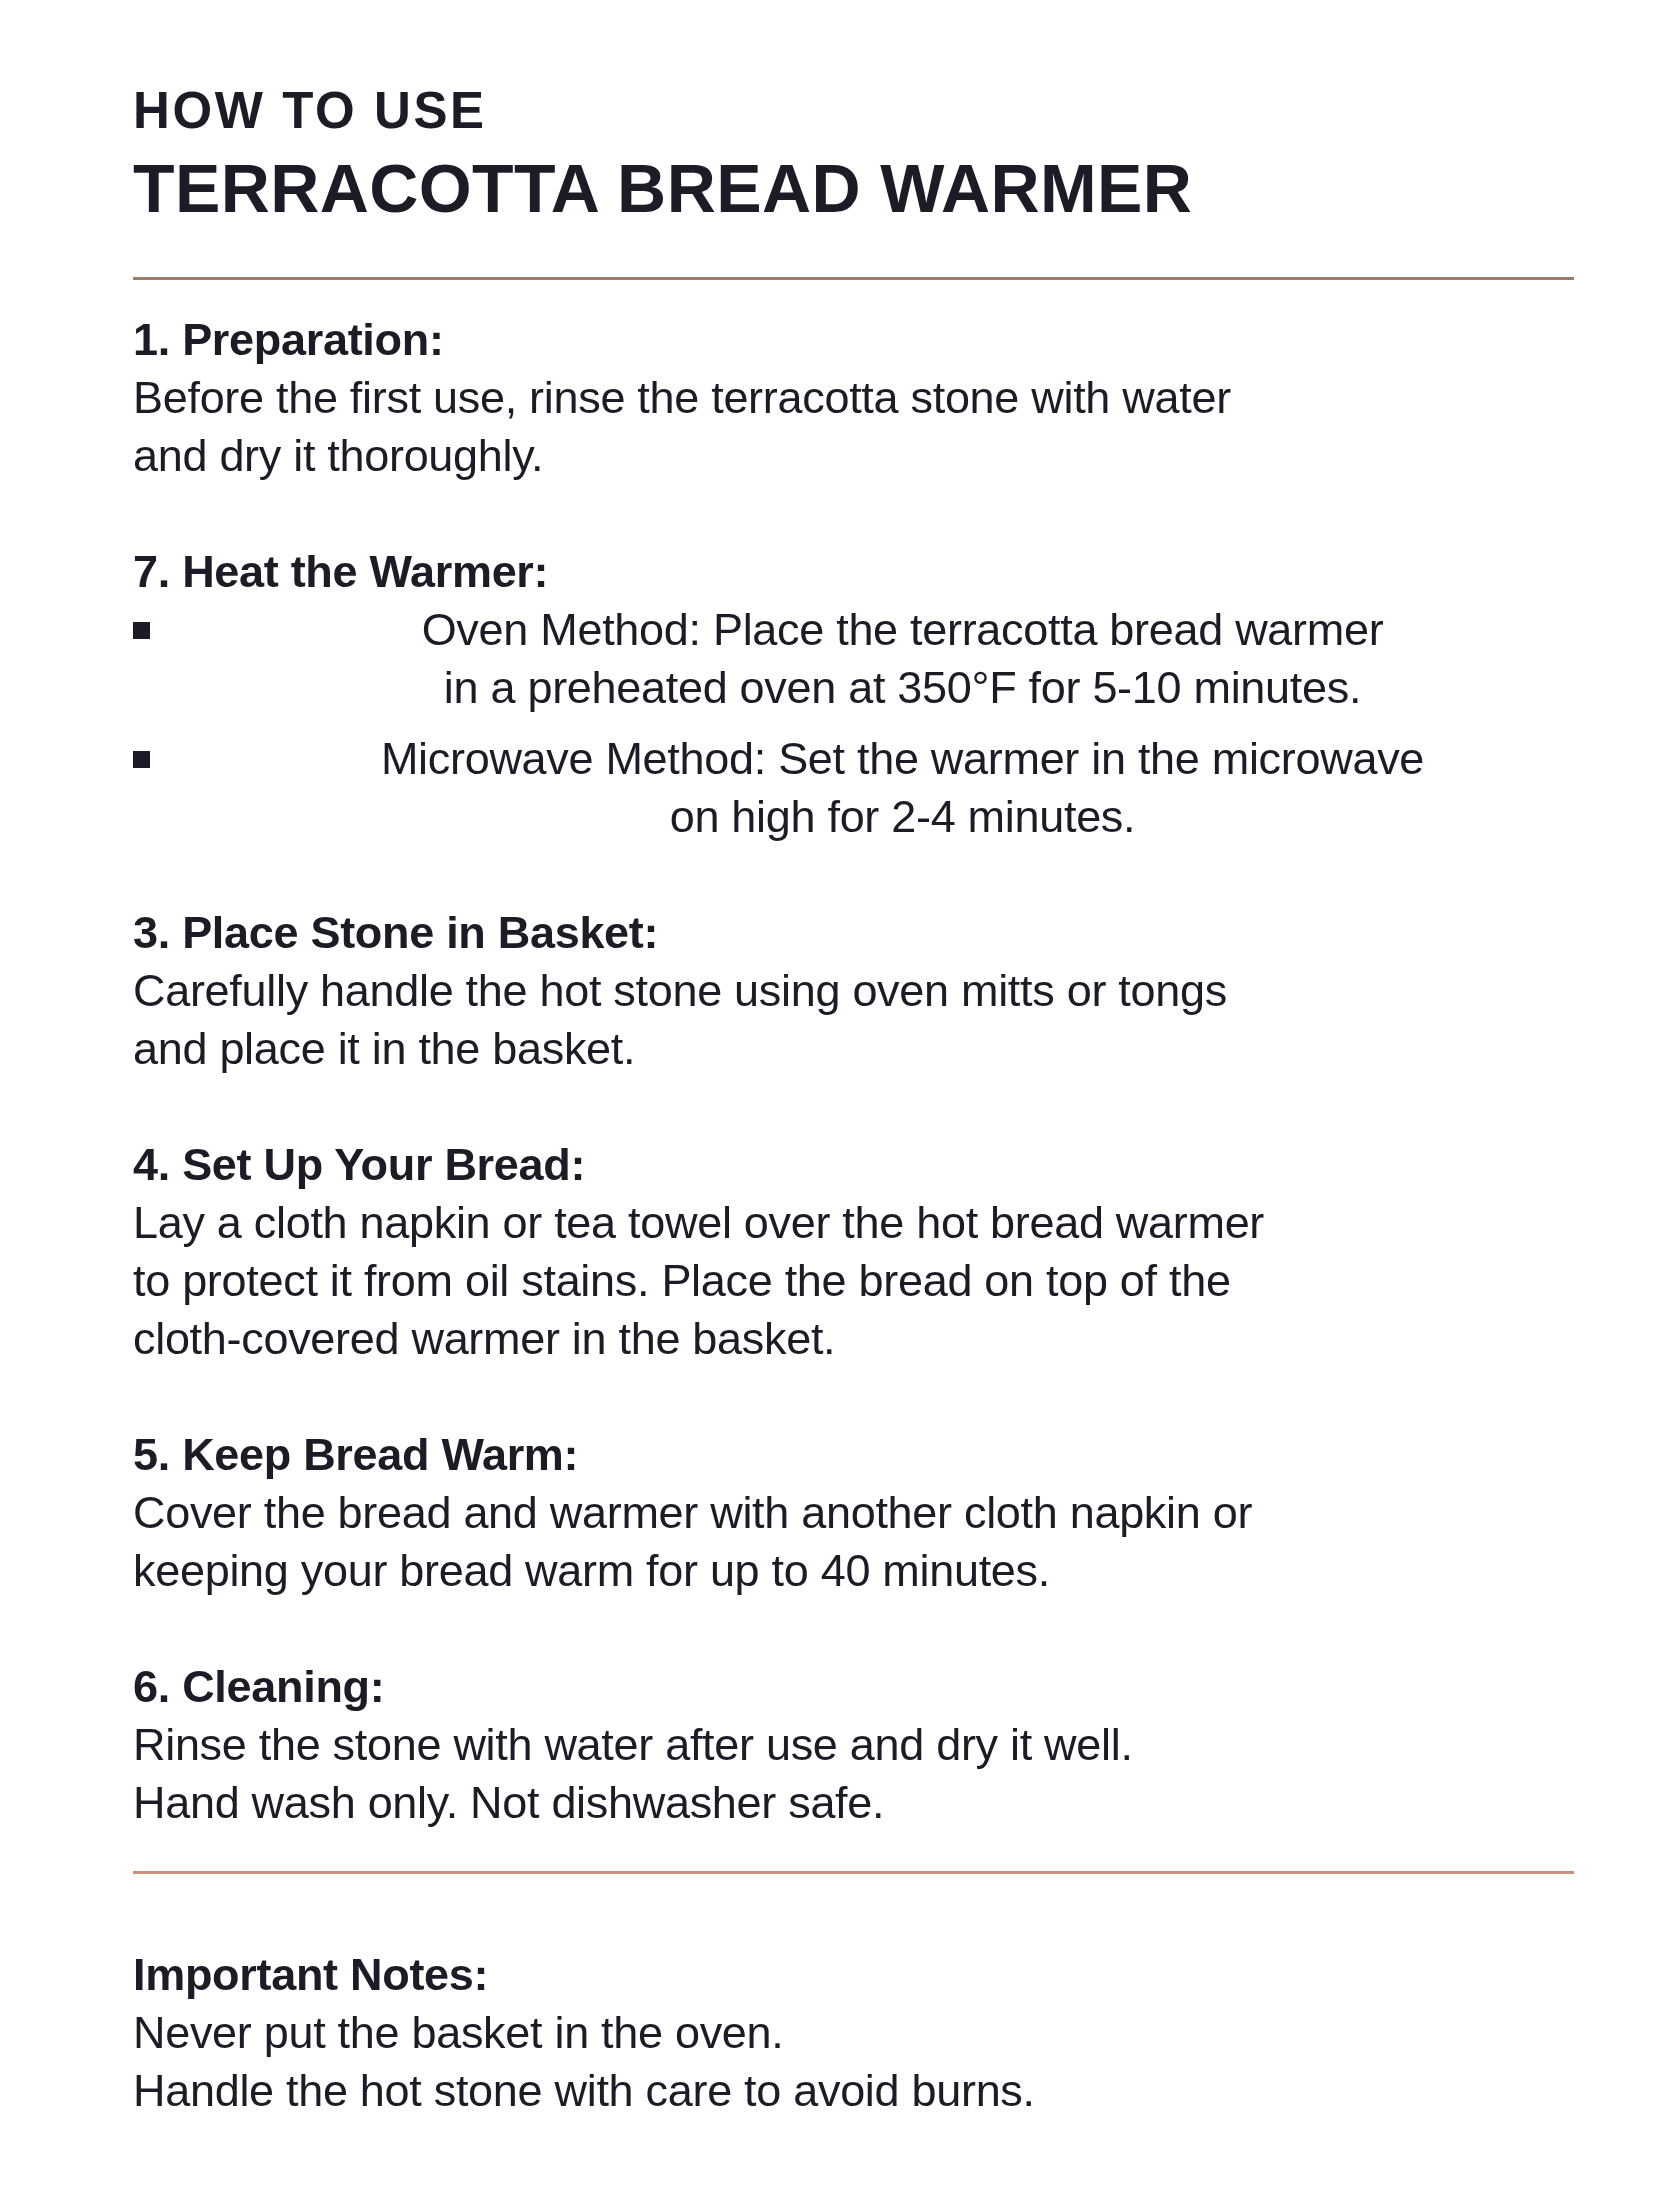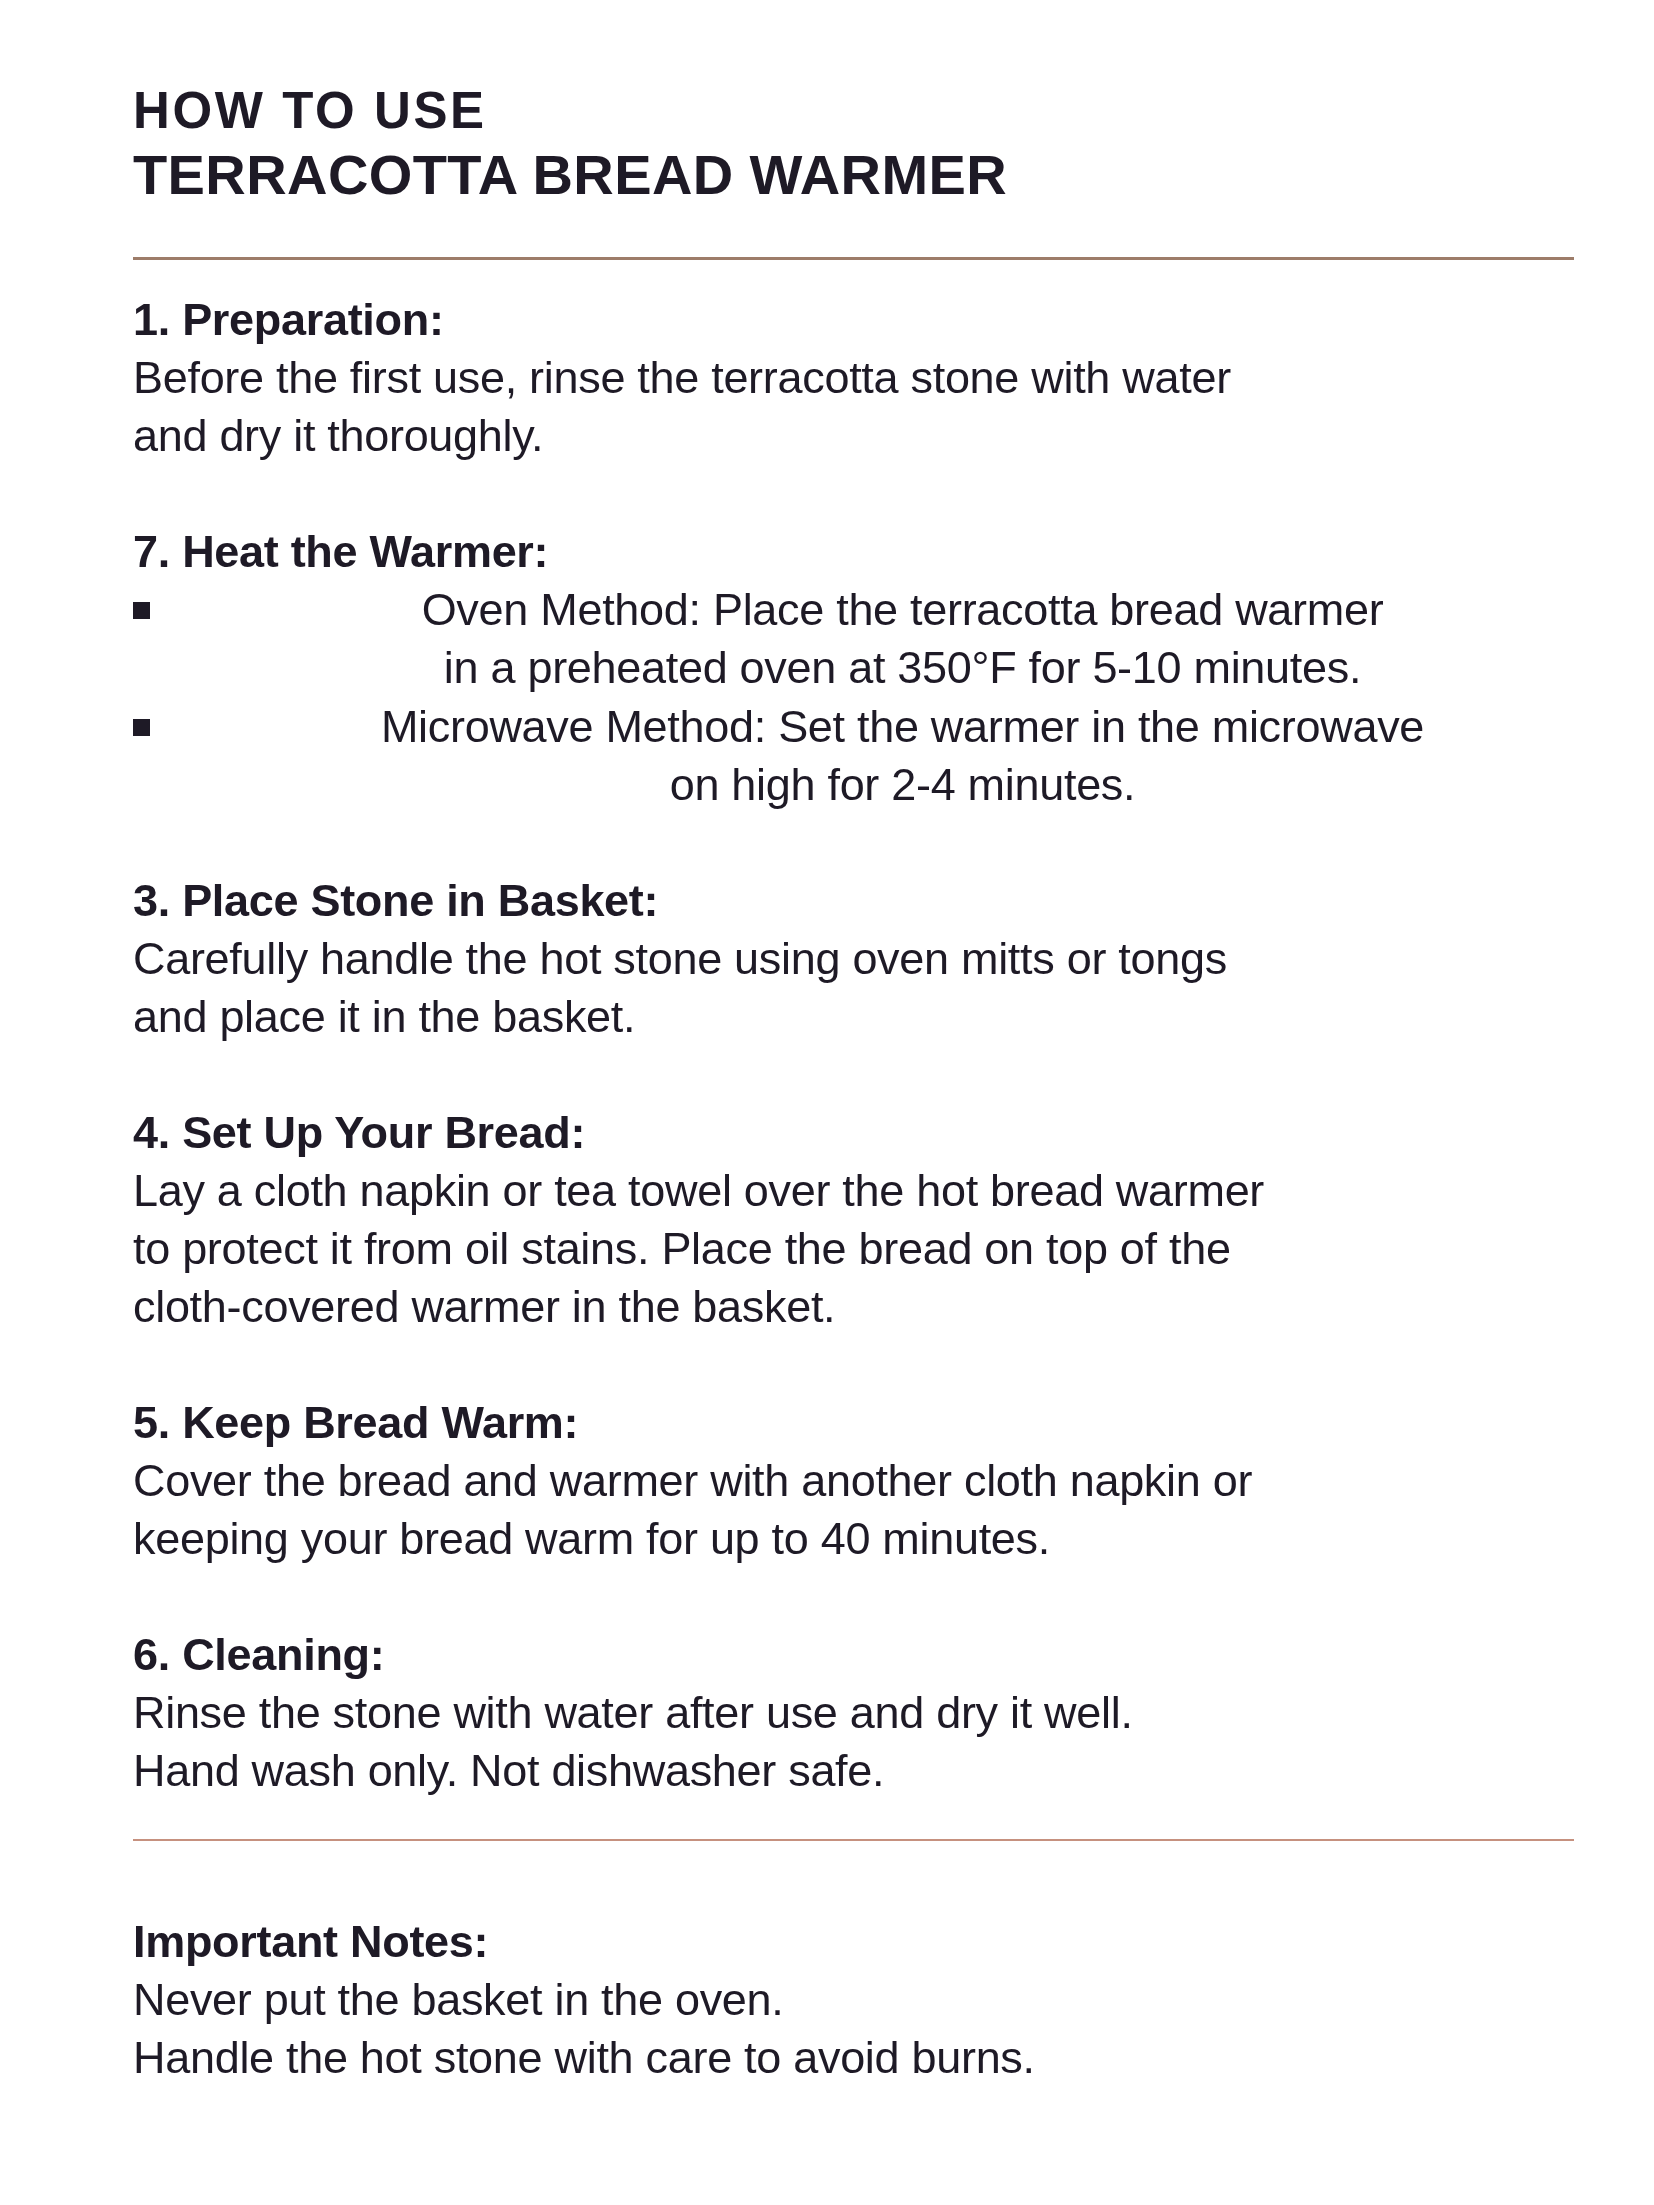--- a/index.html
+++ b/index.html
@@ -18,25 +18,25 @@
     color: #1e1a26;
     overflow: hidden;
   }
   .eyebrow {
     font-size: 51px;
     font-weight: bold;
     letter-spacing: 2.6px;
     line-height: 1;
   }
   .main-title {
-    font-size: 56px;
+    font-size: 68px;
     font-weight: bold;
     letter-spacing: 0.4px;
     line-height: 1.02;
-    margin-top: 10px;
+    margin-top: 18px;
     white-space: nowrap;
   }
   .divider {
     height: 2.6px;
     border: 0;
     width: 100%;
   }
   .divider-top {
     margin-top: 54px;
   }
@@ -60,21 +60,21 @@
   }
   .body-line {
     white-space: nowrap;
   }
   .bullet-item {
     display: flex;
     align-items: flex-start;
     text-align: center;
   }
   .bullet-item + .bullet-item {
-    margin-top: 1px;
+    margin-top: 13px;
   }
   .bullet-marker-col {
     flex: 0 0 98px;
   }
   .bullet-square {
     display: block;
     width: 17px;
     height: 17px;
     margin-top: 21px;
     background: #1e1a26;

